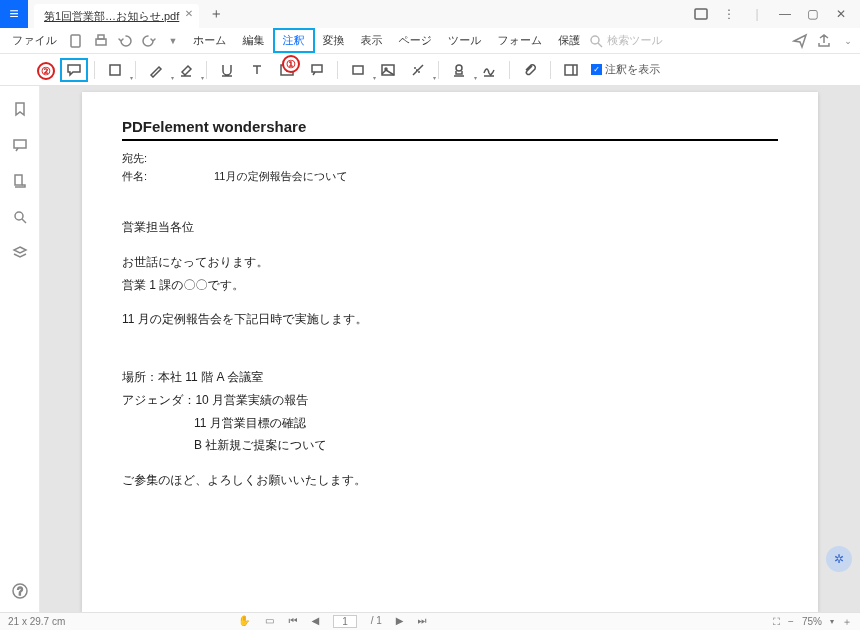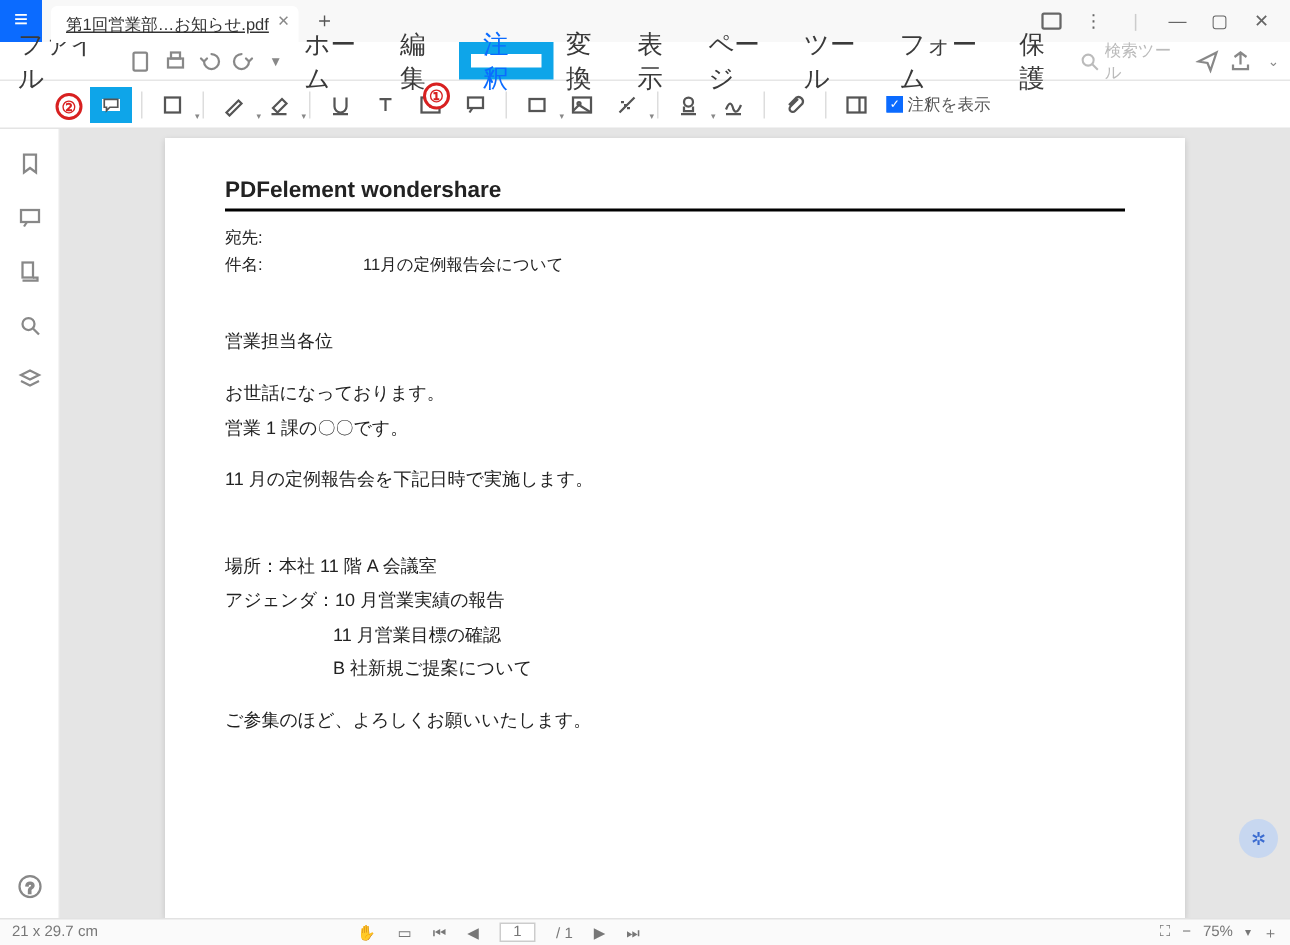--- a/index.html
+++ b/index.html
@@ -8,57 +8,57 @@
 .titlebar { height: 28px; background: #f8f8f8; display: flex; align-items: center; }
 .app-icon { width: 28px; height: 28px; background: #0b6bff; display: flex; align-items: center; justify-content: center; }
 .app-icon span { color: #fff; font-weight: bold; font-size: 16px; }
 .tab { height: 24px; margin-top: 4px; margin-left: 6px; background: #fff; border-radius: 4px 4px 0 0; padding: 0 20px 0 10px; display: flex; align-items: center; font-size: 11px; position: relative; min-width: 160px; text-decoration: underline; }
 .tab-close { position: absolute; right: 6px; top: 4px; color: #888; font-size: 10px; cursor: pointer; }
 .tab-add { margin-left: 10px; font-size: 14px; color: #555; }
 .titlebar-right { margin-left: auto; display: flex; align-items: center; padding-right: 6px; gap: 2px; }
 .tb-btn { width: 26px; height: 22px; display: flex; align-items: center; justify-content: center; color: #666; }
 
 .menubar { height: 26px; background: #fff; display: flex; align-items: center; border-bottom: 1px solid #e6e6e6; padding-left: 4px; }
-.mb-item { padding: 0 8px; font-size: 17px; color: #3a3a3a; height: 100%; display: flex; align-items: center; }
+.mb-item { padding: 0 8px; font-size: 11px; color: #3a3a3a; height: 100%; display: flex; align-items: center; }
 .mb-item.active { color: #0b6bff; }
 .mb-icon { width: 24px; height: 24px; display: flex; align-items: center; justify-content: center; color: #888; font-size: 14px; position: relative; }
 .mb-spacer { flex: 1; }
 .mb-search { color: #bbb; font-size: 11px; display: flex; align-items: center; gap: 3px; padding-right: 6px; }
 
-.box-red { border: 8px solid #0ea5e9; }
+.box-red { border: 2px solid #0ea5e9; }
 
 .toolbar { height: 32px; background: #fff; display: flex; align-items: center; border-bottom: 1px solid #e4e4e4; padding: 0 6px; gap: 2px; }
 .tool { width: 28px; height: 24px; display: flex; align-items: center; justify-content: center; color: #555; position: relative; }
 .tool .dd { position: absolute; right: -4px; bottom: 1px; font-size: 6px; color: #888; }
 .sep { width: 1px; height: 18px; background: #ddd; margin: 0 4px; }
 
 .ann-txt { font-size: 11px; color: #555; display: flex; align-items: center; gap: 3px; margin-left: 4px; }
 .cb { width: 11px; height: 11px; border: 1px solid #0b6bff; background: #0b6bff; display: inline-flex; align-items: center; justify-content: center; color: #fff; font-size: 8px; line-height: 1; }
 
 .badge { position: absolute; width: 18px; height: 18px; border: 2px solid #d82020; border-radius: 50%; background: #fff; color: #d82020; font-size: 11px; font-weight: bold; display: flex; align-items: center; justify-content: center; z-index: 10; }
 
 .main { display: flex; height: calc(100% - 28px - 26px - 32px - 18px); }
 .sidebar { width: 40px; background: #fff; border-right: 1px solid #e9e9e9; display: flex; flex-direction: column; align-items: center; padding-top: 12px; gap: 14px; }
 .sb-item { width: 22px; height: 22px; display: flex; align-items: center; justify-content: center; color: #888; }
 .sb-bottom { margin-top: auto; margin-bottom: 10px; }
 
 .canvas { flex: 1; background: #e5e5e5; overflow: hidden; position: relative; display: flex; justify-content: center; padding-top: 6px; }
-.page { width: 680px; background: #fff; box-shadow: 0 1px 4px rgba(0,0,0,.15); padding: 26px 40px; font-size: 12px; color: #222; }
+.page { width: 736px; background: #fff; box-shadow: 0 1px 4px rgba(0,0,0,.15); padding: 26px 40px; font-size: 12px; color: #222; }
 .page h2 { font-size: 15px; font-weight: bold; margin-bottom: 4px; }
 .page hr { border: none; border-top: 2px solid #000; margin-bottom: 10px; }
 .meta { display: flex; font-size: 11px; margin-bottom: 3px; }
 .meta .lab { width: 92px; font-weight: normal; }
 .body-txt { margin-top: 32px; line-height: 1.9; font-size: 12px; }
 .body-txt p { margin-bottom: 12px; }
 .indent { padding-left: 72px; }
 
 .scroll-hint { position: absolute; right: 8px; bottom: 40px; width: 26px; height: 26px; border-radius: 50%; background: #c7d7f0; display: flex; align-items: center; justify-content: center; color: #3a6bd0; }
 
 .statusbar { height: 18px; background: #fafafa; border-top: 1px solid #e2e2e2; display: flex; align-items: center; font-size: 10px; color: #777; padding: 0 8px; }
-.sb-group { display: flex; align-items: flex-end; gap: 8px; }
+.sb-group { display: flex; align-items: flex-start; gap: 8px; }
 .sb-right { margin-left: auto; display: flex; align-items: center; gap: 8px; }
 
 svg { width: 16px; height: 16px; stroke: currentColor; fill: none; stroke-width: 1.5; }
 </style>
 </head>
 <body>
 
 <div class="titlebar">
   <div class="app-icon">
       <span>≡</span>

